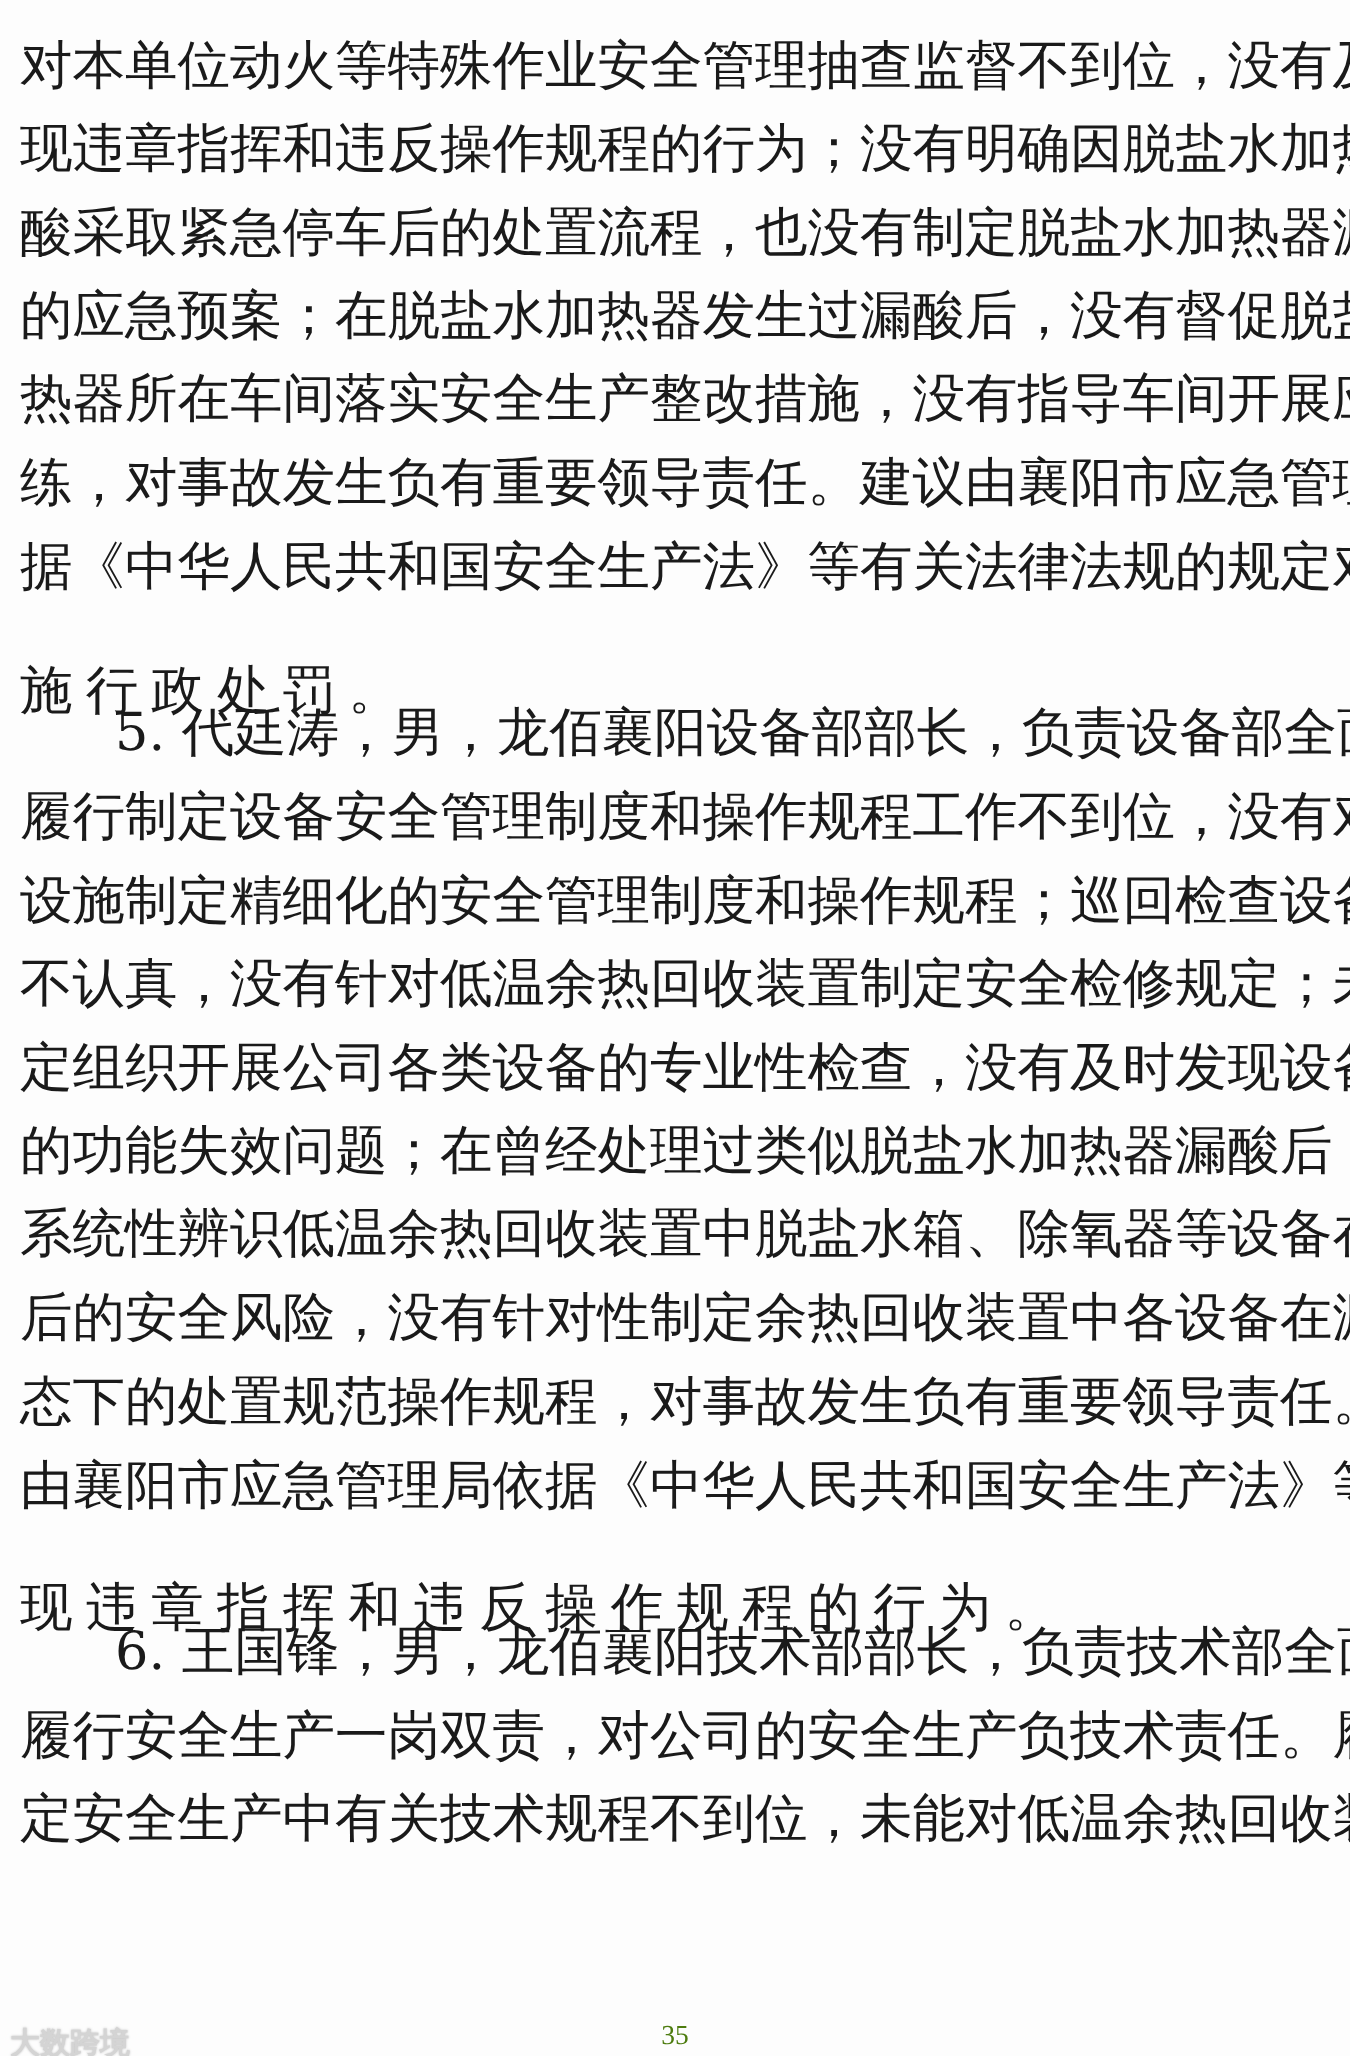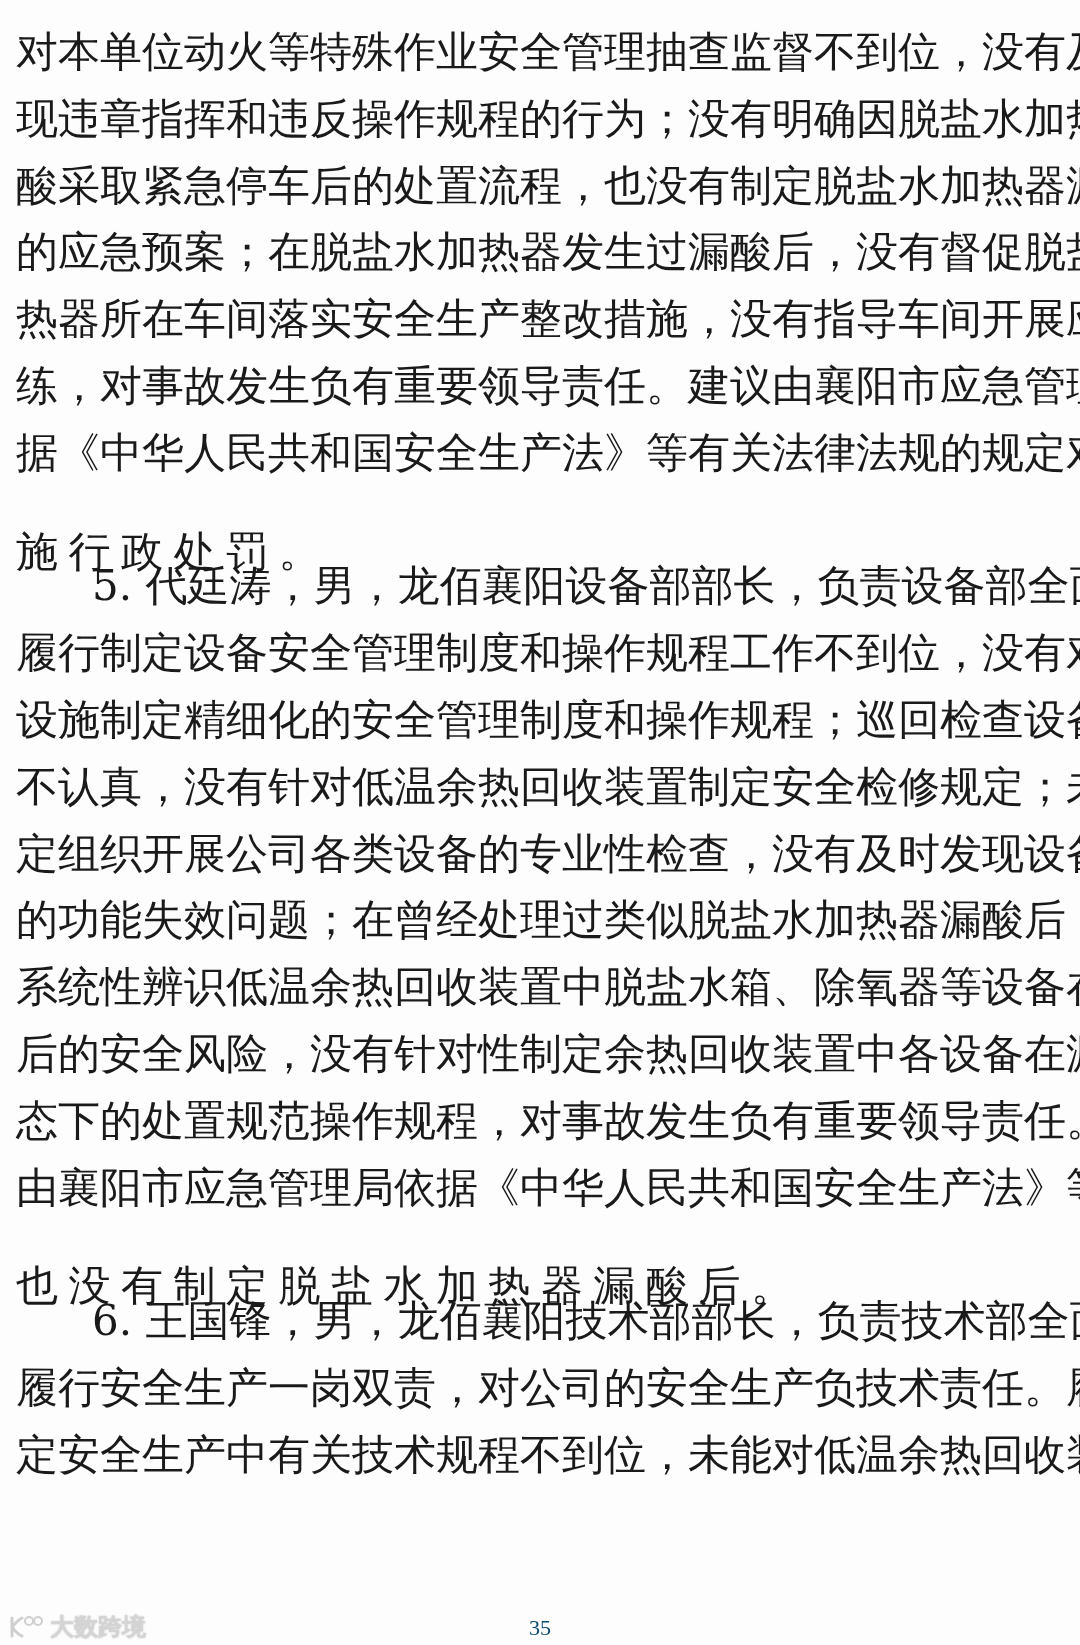--- a/index.html
+++ b/index.html
@@ -46,35 +46,36 @@
       width: 974px;
     }
     .page-number {
       position: absolute;
       left: 0;
       width: 1080px;
       top: 1615px;
       text-align: center;
       font-family: "Liberation Serif", "DejaVu Serif", serif;
       font-size: 22px;
-      color: #0c4a6e;
+      color: #4d7c0f;
     }
     .watermark {
       position: absolute;
       left: 8px;
       top: 1612px;
       height: 30px;
       display: flex;
       align-items: center;
       gap: 6px;
       color: #d4d4d4;
       font-family: "DejaVu Sans", sans-serif;
       font-size: 24px;
       font-weight: bold;
       text-shadow: 0 0 2px #bdbdbd;
+      flex-direction: column;
     }
     .watermark .wm-logo {
       width: 36px;
       height: 26px;
       display: inline-block;
     }
   </style>
 </head>
 <body>
 
@@ -91,21 +92,21 @@
     <div class="line indent" style="top: 553.4px;">5. 代廷涛，男，龙佰襄阳设备部部长，负责设备部全面工作。</div>
     <div class="line" style="top: 620.2px;">履行制定设备安全管理制度和操作规程工作不到位，没有对设备</div>
     <div class="line" style="top: 687px;">设施制定精细化的安全管理制度和操作规程；巡回检查设备工作</div>
     <div class="line" style="top: 753.8px;">不认真，没有针对低温余热回收装置制定安全检修规定；未按规</div>
     <div class="line" style="top: 820.6px;">定组织开展公司各类设备的专业性检查，没有及时发现设备存在</div>
     <div class="line" style="top: 887.4px;">的功能失效问题；在曾经处理过类似脱盐水加热器漏酸后，没有</div>
     <div class="line" style="top: 954.2px;">系统性辨识低温余热回收装置中脱盐水箱、除氧器等设备在漏酸</div>
     <div class="line" style="top: 1021px;">后的安全风险，没有针对性制定余热回收装置中各设备在漏酸状</div>
     <div class="line" style="top: 1087.8px;">态下的处置规范操作规程，对事故发生负有重要领导责任。建议</div>
     <div class="line" style="top: 1154.6px;">由襄阳市应急管理局依据《中华人民共和国安全生产法》等有关</div>
-    <div class="line short" style="top: 1221.4px;">也没有制定脱盐水加热器漏酸后。</div>
+    <div class="line short" style="top: 1221.4px;">现违章指挥和违反操作规程的行为。</div>
     <div class="line indent" style="top: 1288.2px;">6. 王国锋，男，龙佰襄阳技术部部长，负责技术部全面工作。</div>
     <div class="line" style="top: 1355px;">履行安全生产一岗双责，对公司的安全生产负技术责任。履行制</div>
     <div class="line" style="top: 1421.8px;">定安全生产中有关技术规程不到位，未能对低温余热回收装置工</div>
   </div>
 
   <div class="watermark">
     <svg class="wm-logo" viewBox="0 0 36 26">
       <path d="M4 4 L4 22 M4 13 Q10 6 14 4 M4 13 Q9 20 14 22" stroke="#cfcfcf" stroke-width="3" fill="none" stroke-linecap="round"></path>
       <circle cx="21" cy="7" r="4" stroke="#cfcfcf" stroke-width="2" fill="none"></circle>
       <circle cx="30" cy="7" r="4" stroke="#cfcfcf" stroke-width="2" fill="none"></circle>

